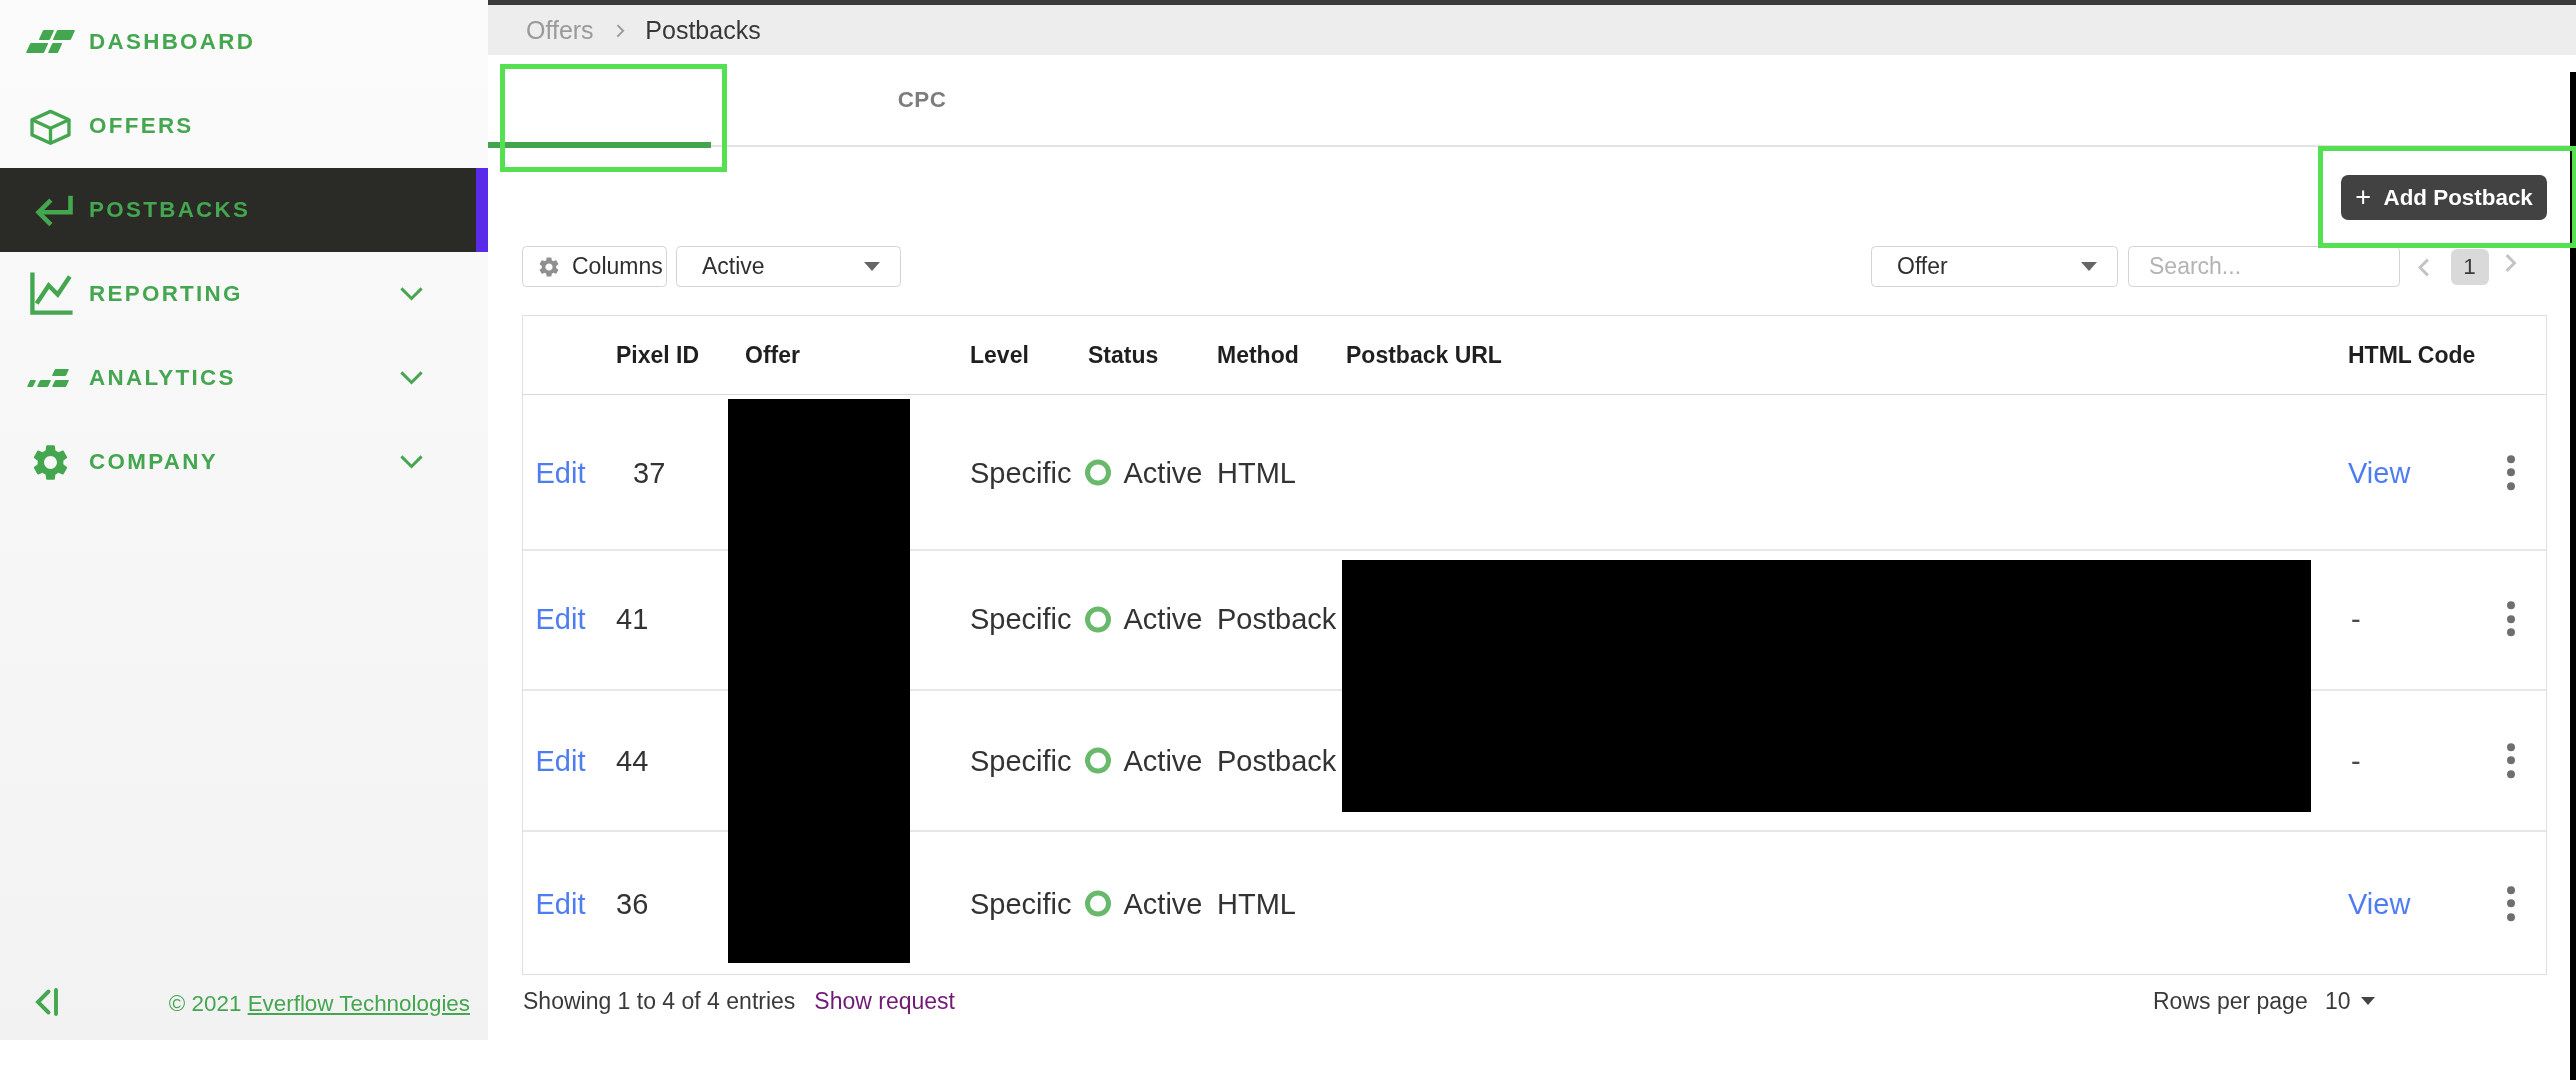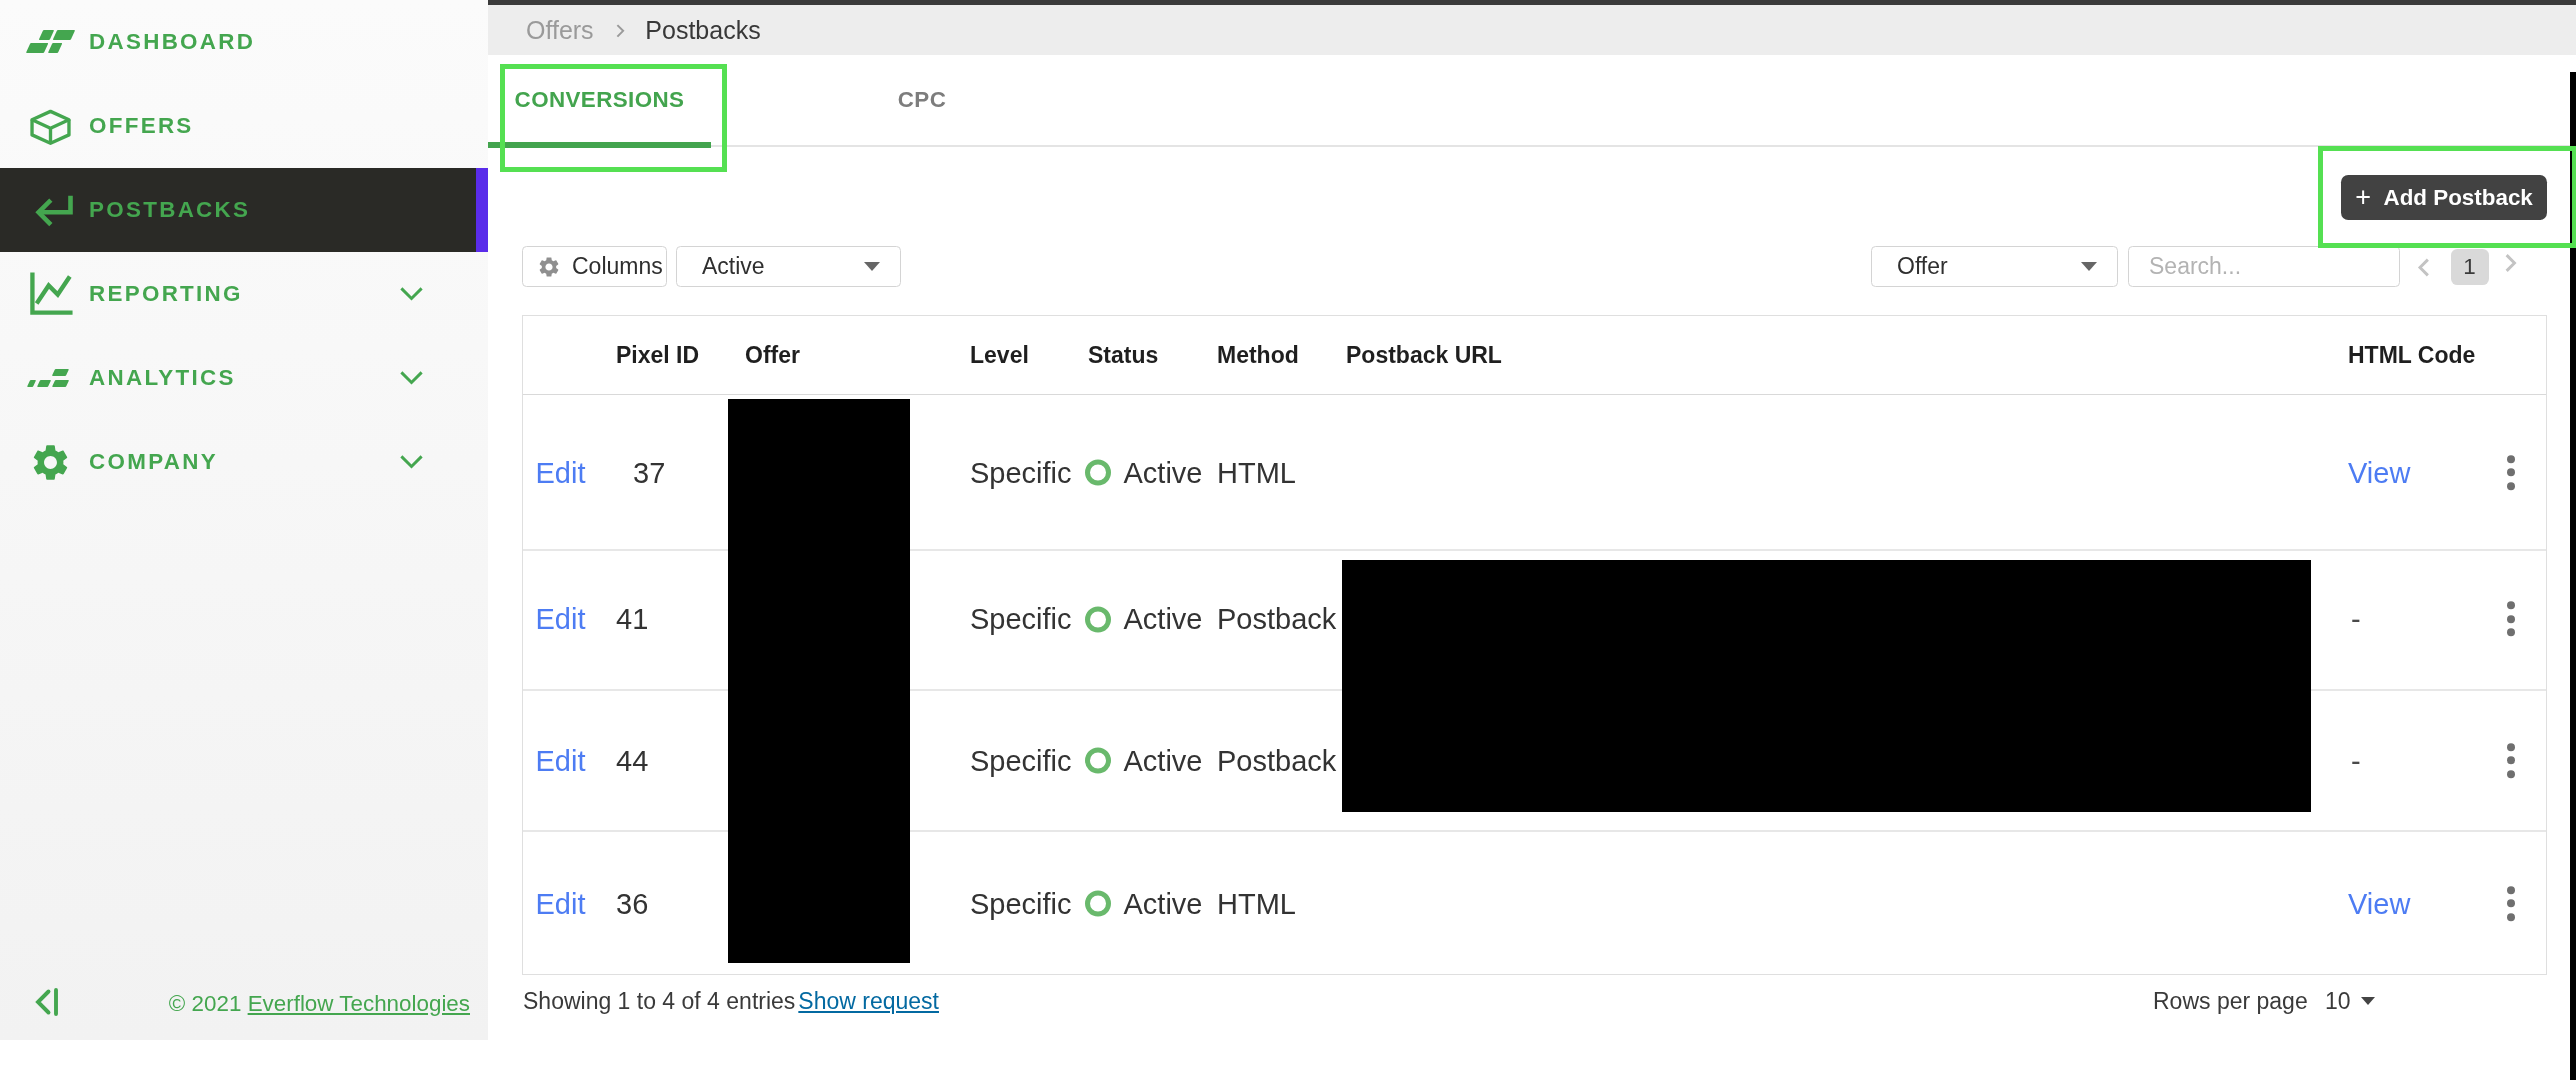--- a/index.html
+++ b/index.html
@@ -81,21 +81,21 @@
   .link{color:#4d7cf3;cursor:pointer;}
   .muted{color:#4a4a4a;}
   .status-wrap{display:flex;align-items:center;gap:12.5px;}
   .ring{width:16px;height:16px;border:5.4px solid #69b96c;border-radius:50%;display:inline-block;}
   .kebab{display:flex;flex-direction:column;gap:5.4px;cursor:pointer;padding:5.4px;}
   .kebab i{width:8px;height:8px;border-radius:50%;background:#6f6f6f;display:block;}
   .redact{position:absolute;background:#000;z-index:2;}
   
   .tfoot{position:absolute;left:0;top:975px;width:2088px;height:52px;display:flex;align-items:center;font-size:23px;color:#3a3a3a;}
   .showing{position:absolute;left:35px;}
-  .show-req{color:#0369a1;text-decoration:underline;cursor:pointer;margin-left:3px;}
+  .show-req{color:#701a75;cursor:pointer;margin-left:19px;}
   .rpp-label{position:absolute;left:1665px;}
   .rpp-val{position:absolute;left:1837px;display:flex;align-items:center;gap:10.7px;cursor:pointer;}
   .caret.sm{border-left-width:7.2px;border-right-width:7.2px;border-top-width:8px;border-top-color:#444;}
   .right-strip{position:absolute;left:2082px;top:72px;width:6.3px;height:1009px;background:#000;}
 </style>
 </head>
 <body>
 
 <div id="app">
 
@@ -209,23 +209,20 @@
       <span class="bc-parent">Offers</span>
       <span class="bc-sep">
         <svg width="19.7" height="19.7" viewBox="0 0 24 24" fill="none" stroke="#9a9a9a" stroke-width="2.4">
             <path d="M9 5l7 7-7 7"></path>
           </svg>
       </span>
       <span class="bc-current">Postbacks</span>
     </div>
 
     <div class="tabbar">
-      <div class="tab active" style="left:0;width:223px">
-        <span>CONVERSIONS</span>
-      </div>
       <div class="tab" style="left:384px;width:100px">
         <span>CPC</span>
       </div>
       <div class="tab-underline"></div>
     </div>
 
     <div class="ann-box" style="left:11.6px;top:64px;width:217px;height:98px;z-index:5"></div>
     <div class="ann-box" style="left:1830px;top:146px;width:249px;height:92px;z-index:5"></div>
 
     <div class="add-btn">

